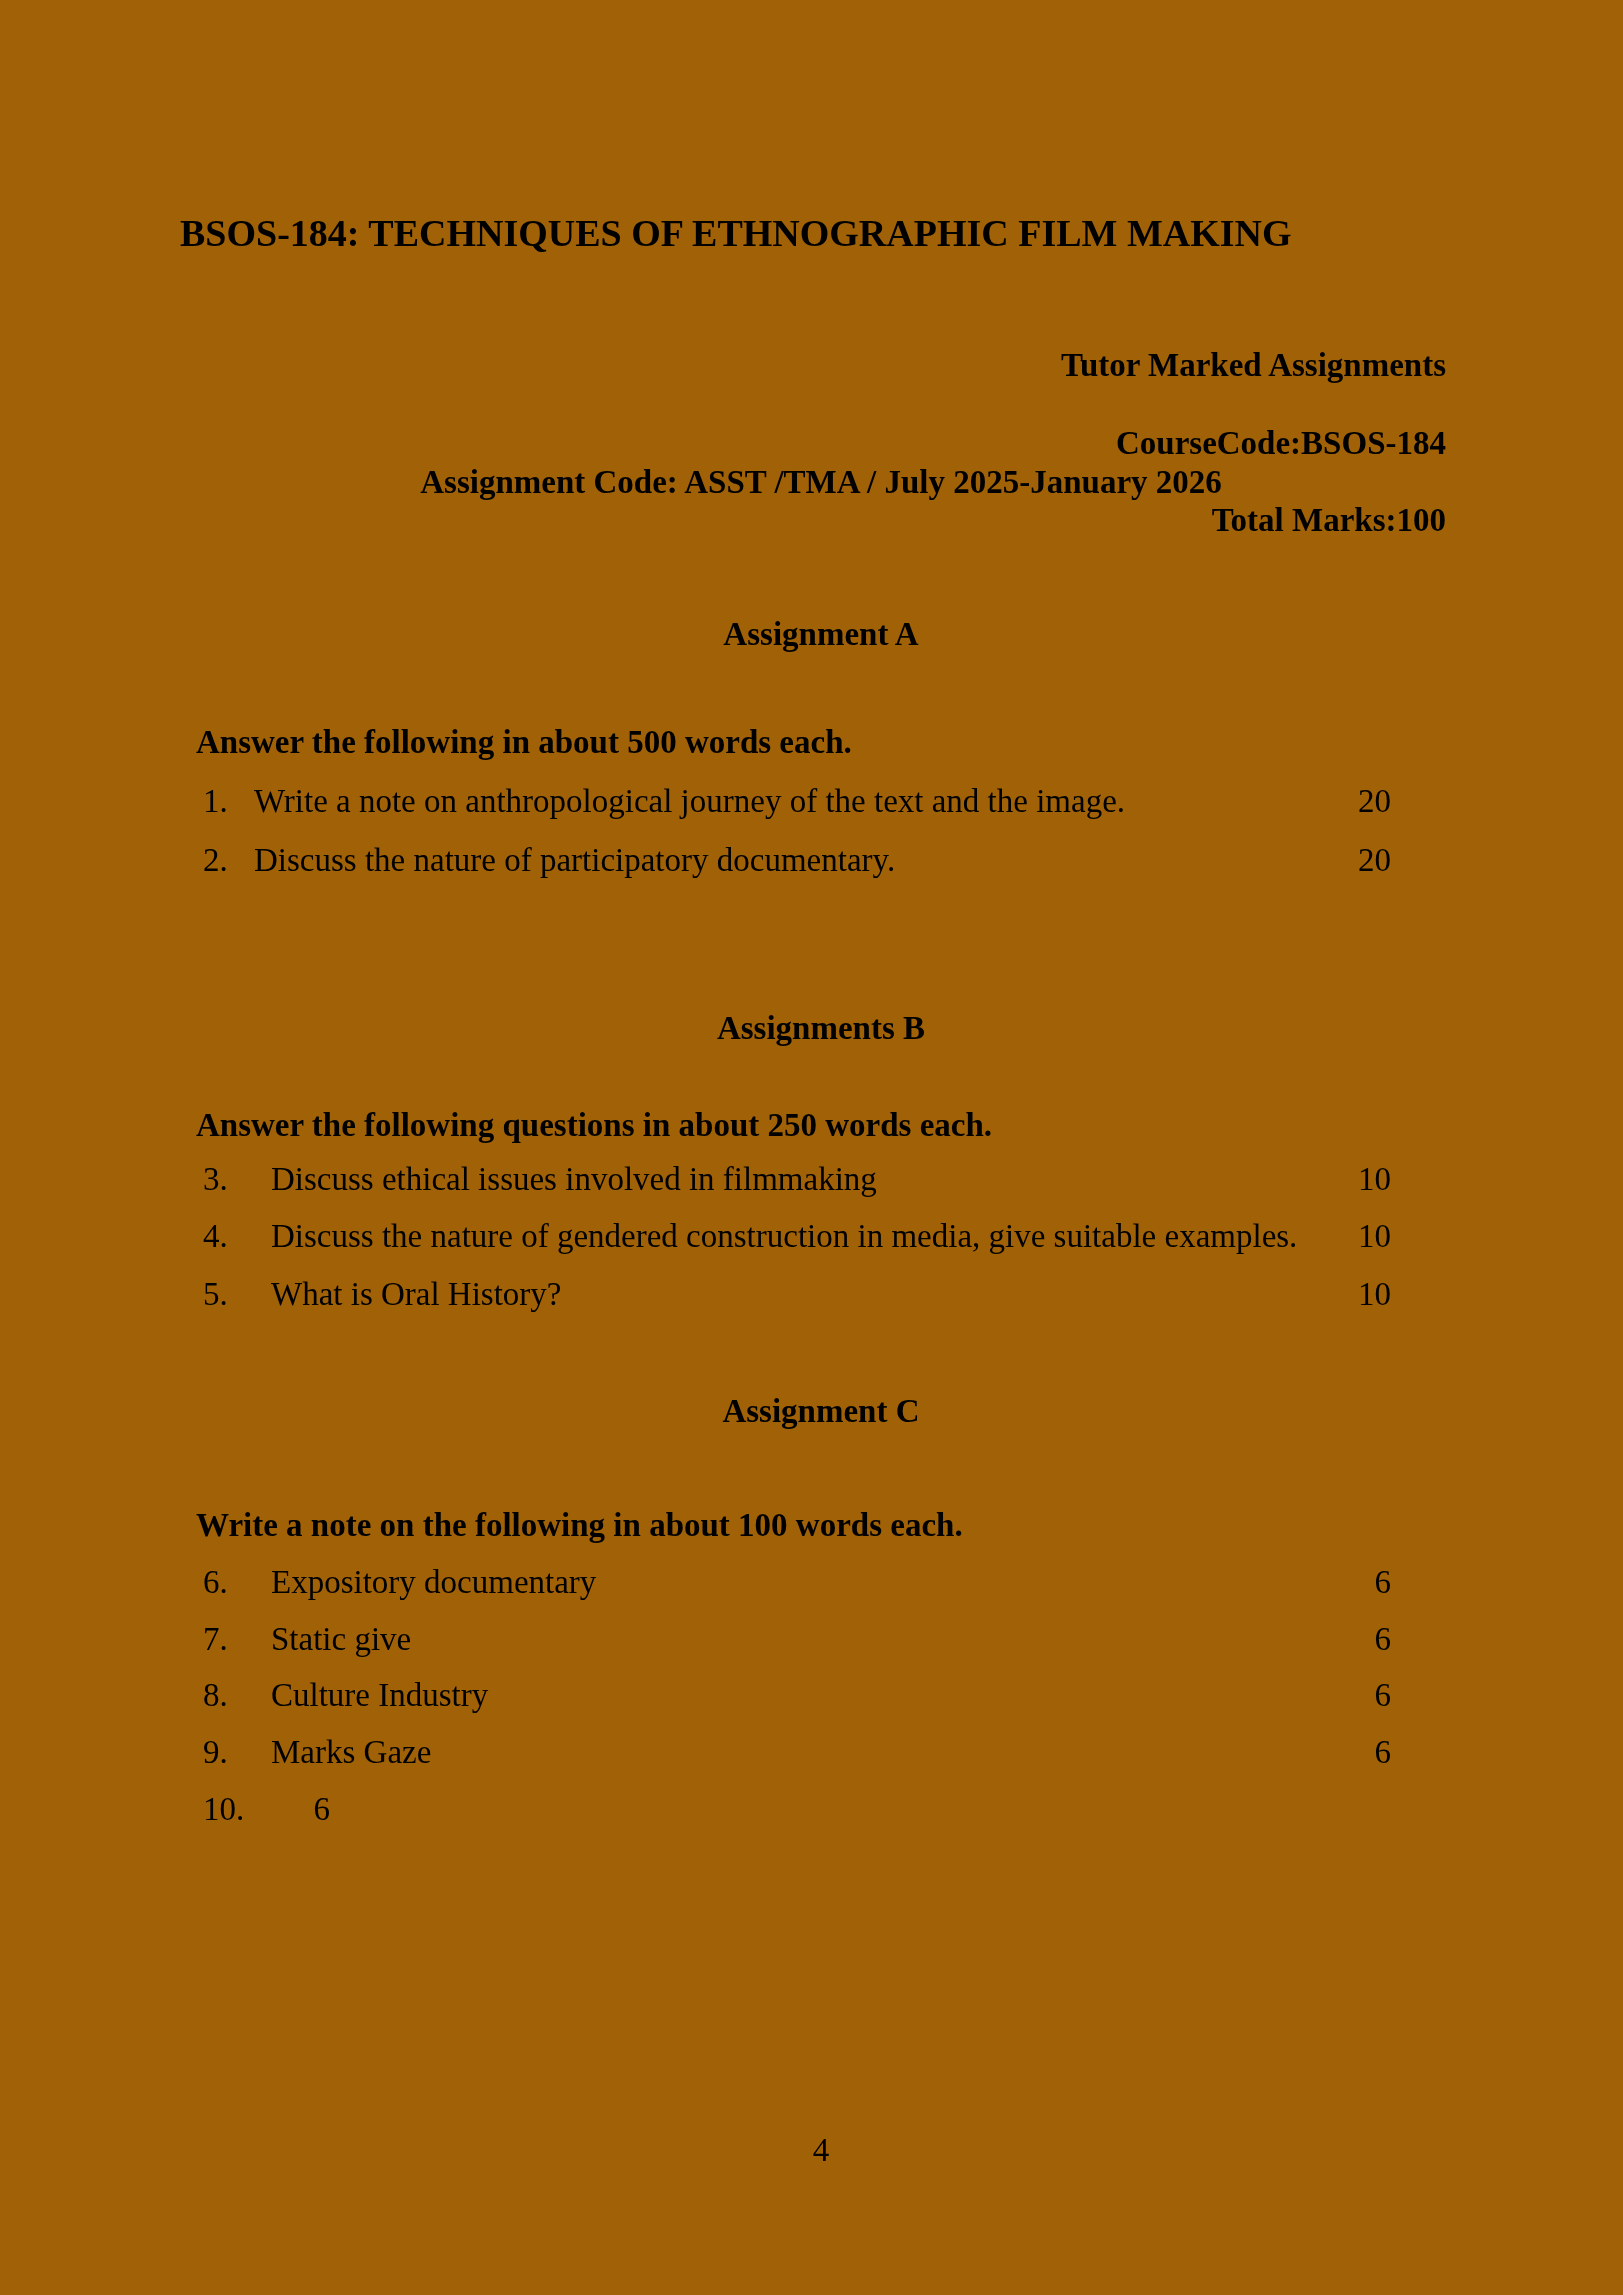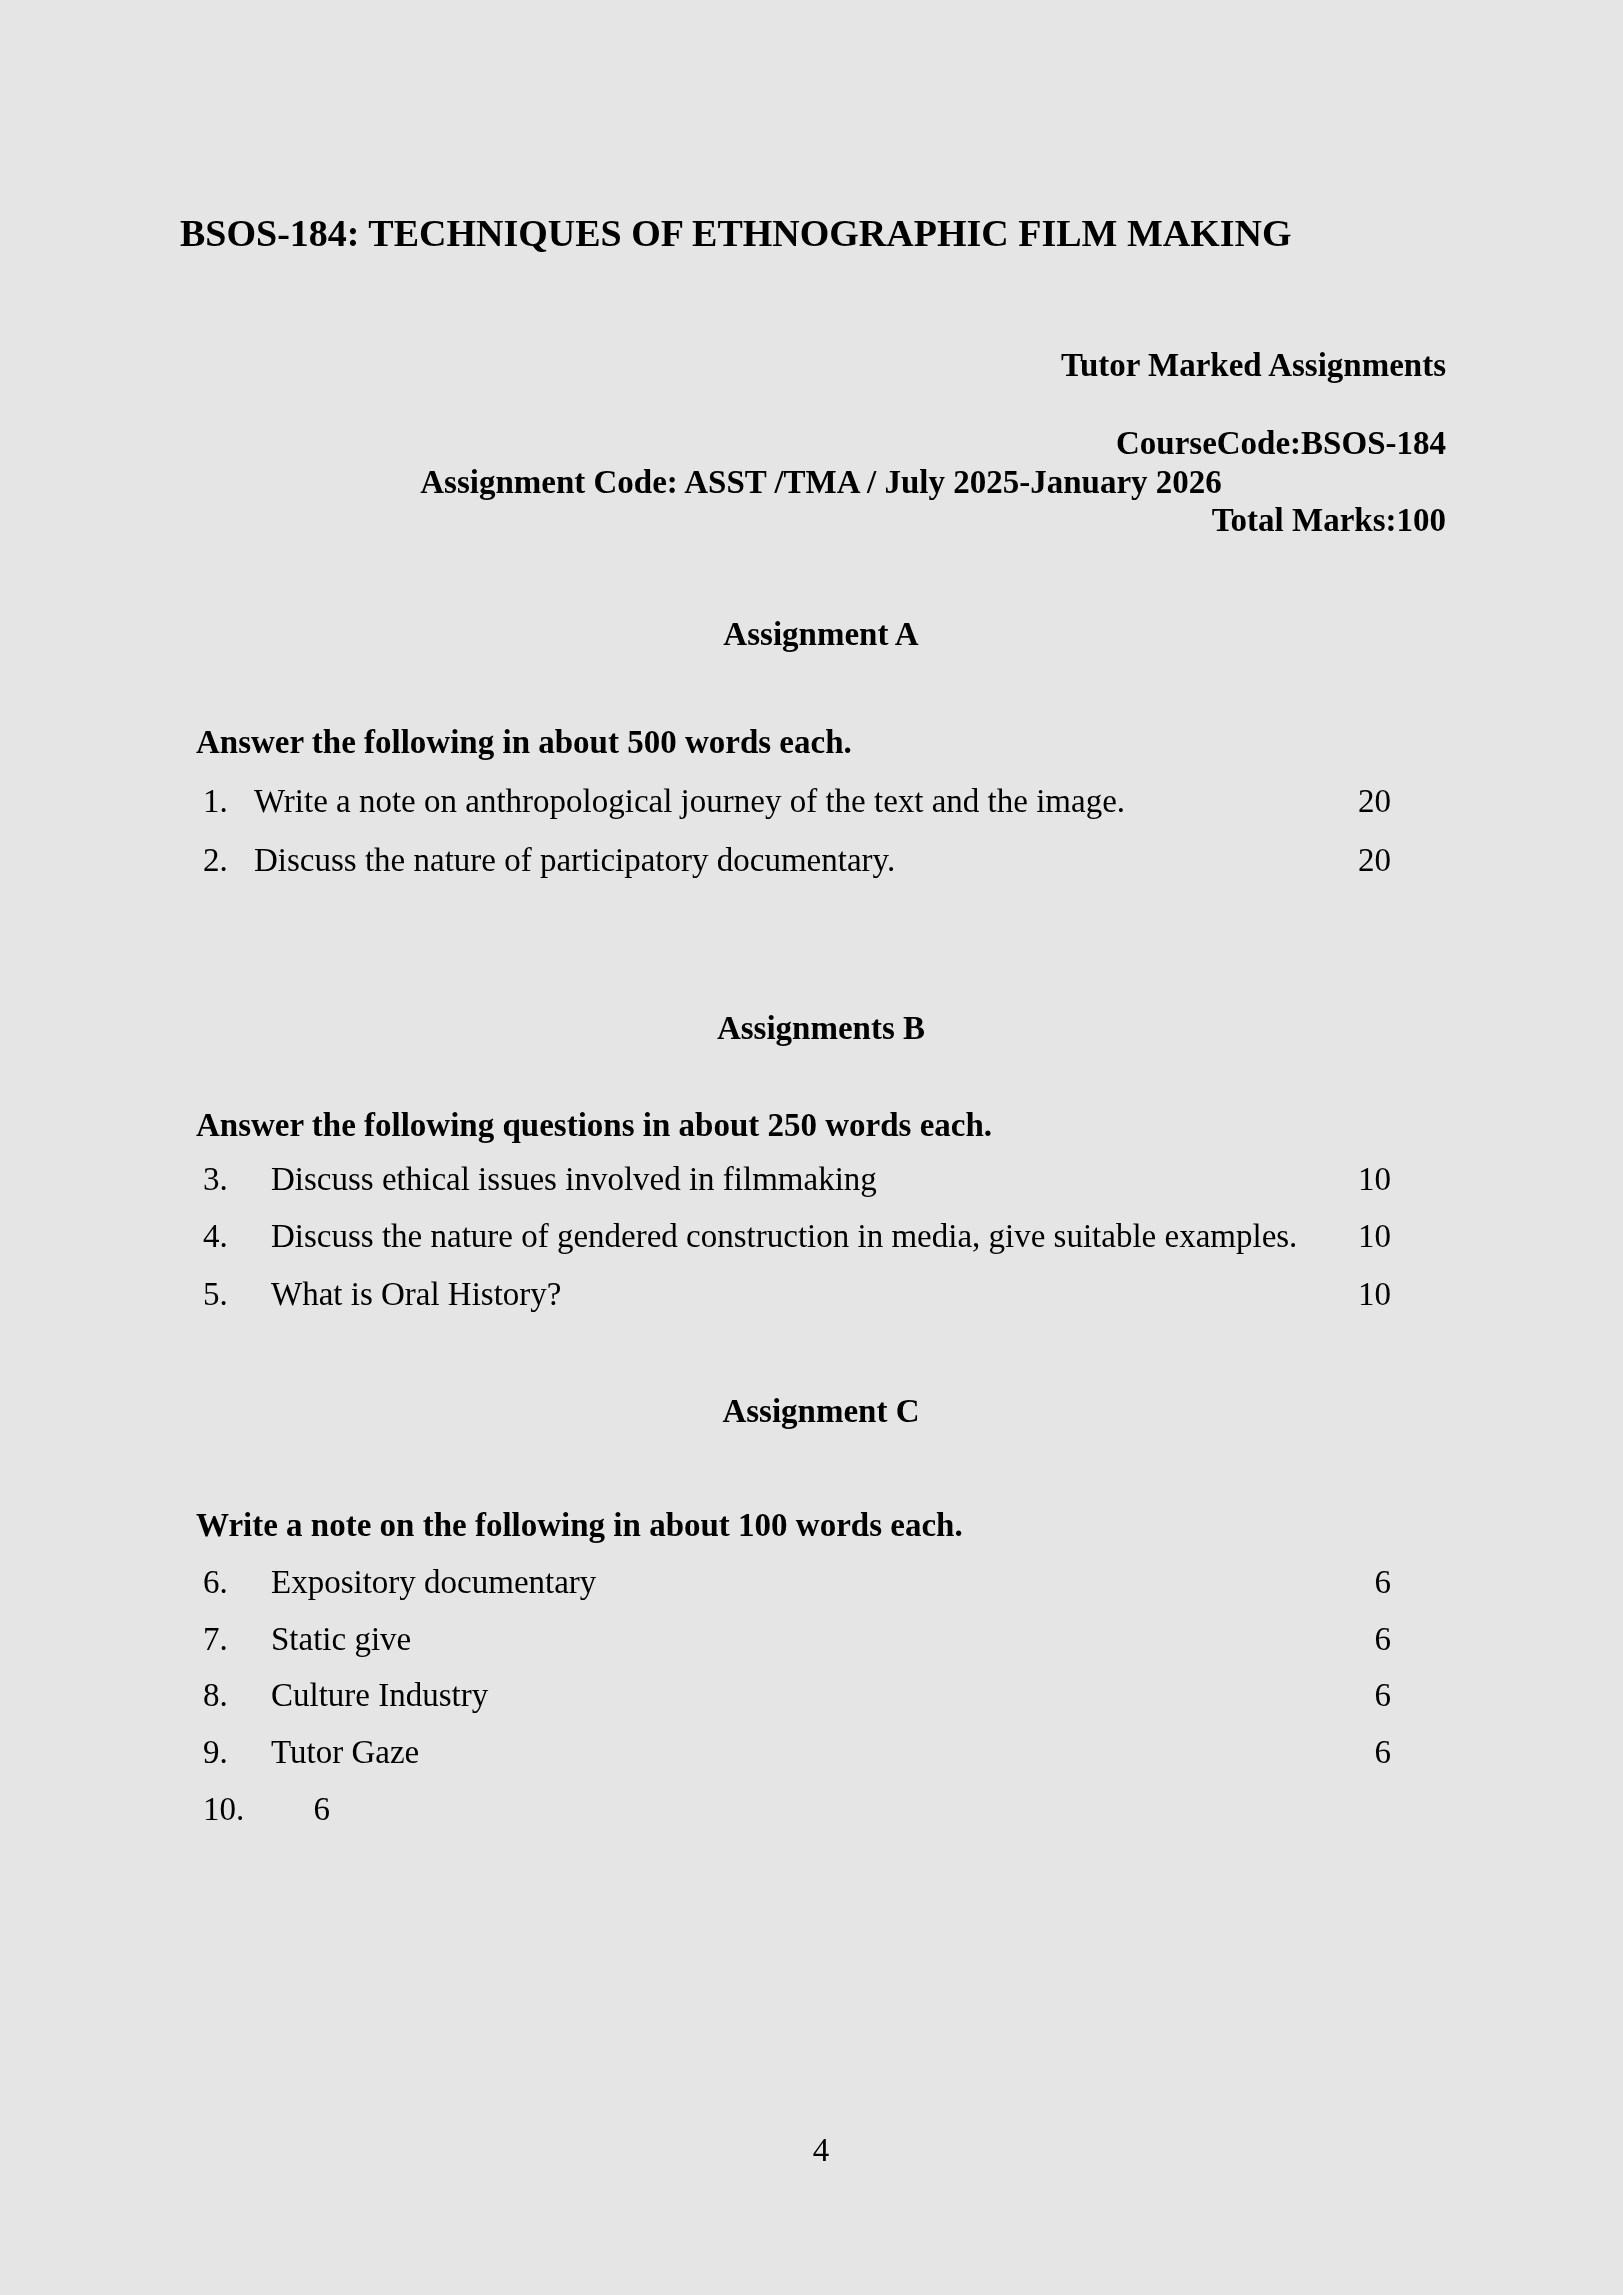--- a/index.html
+++ b/index.html
@@ -4,21 +4,21 @@
 <style>
   html, body {
     margin: 0;
     padding: 0;
     background: #ffffff;
   }
   #page {
     position: relative;
     width: 1623px;
     height: 2295px;
-    background: #e5e5e5;
+    background: #a16207;
     color: #000000;
     font-family: "Liberation Serif", "DejaVu Serif", serif;
     font-size: 33px;
     line-height: 1.16;
     overflow: hidden;
   }
   .abs { position: absolute; }
 
   .doc-title {
     left: 180px;
@@ -156,21 +156,21 @@
     <span class="q-text">Static give</span>
     <span class="q-marks">6</span>
   </div>
   <div class="abs q-row sec-bc q8">
     <span class="q-num">8.</span>
     <span class="q-text">Culture Industry</span>
     <span class="q-marks">6</span>
   </div>
   <div class="abs q-row sec-bc q9">
     <span class="q-num">9.</span>
-    <span class="q-text">Tutor Gaze</span>
+    <span class="q-text">Marks Gaze</span>
     <span class="q-marks">6</span>
   </div>
   <div class="abs q-row sec-bc q10">
     <span class="q-num">10.</span>
     <span class="q-marks">6</span>
   </div>
 
   <div class="abs page-number">4</div>
 
 </div>

